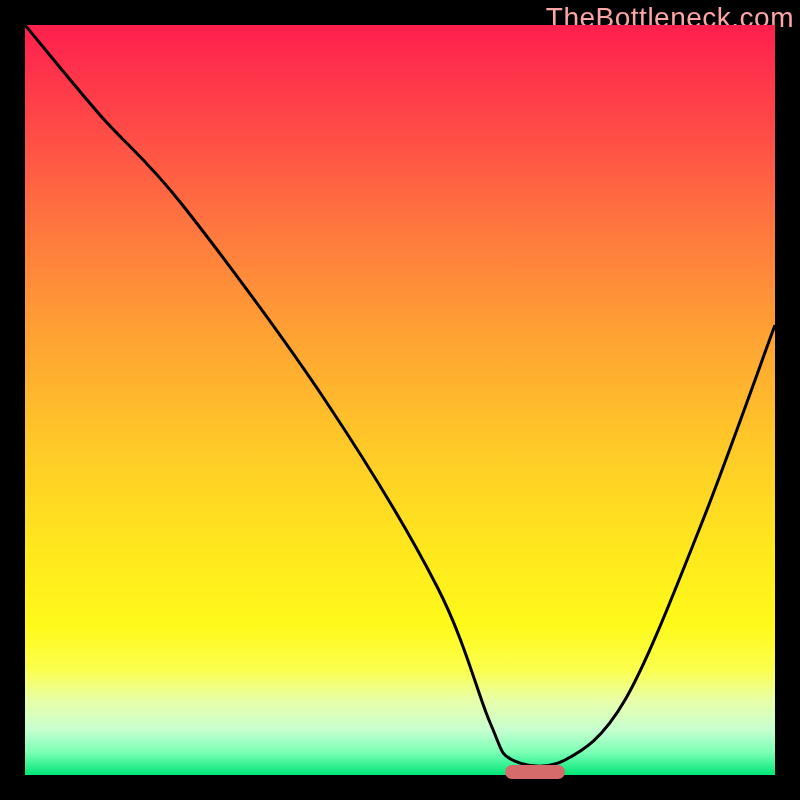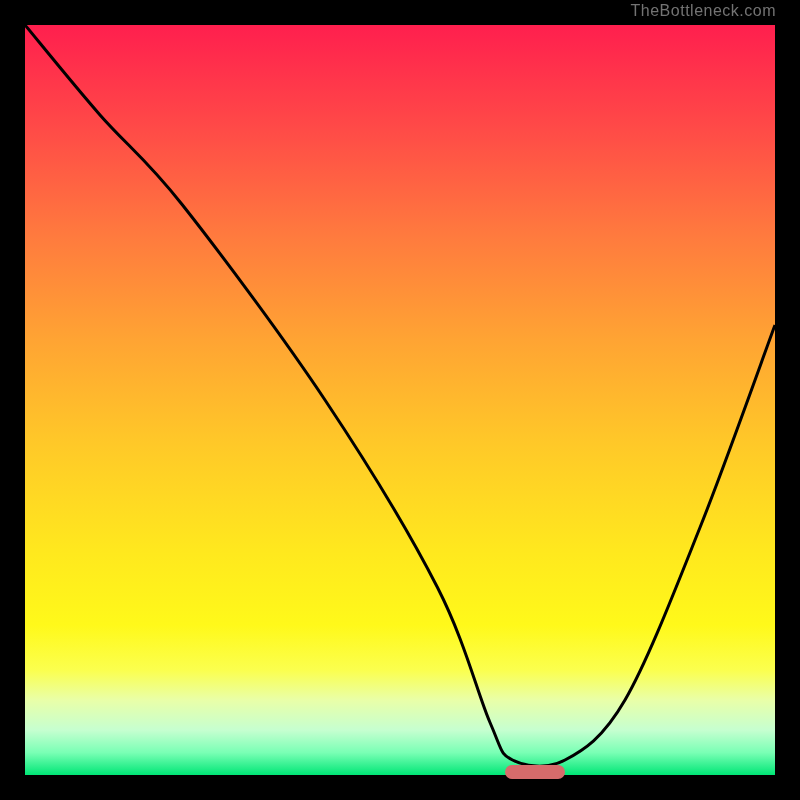--- a/index.html
+++ b/index.html
@@ -7,23 +7,23 @@
     padding: 0;
     background: #000;
     width: 800px;
     height: 800px;
     position: relative;
     font-family: Arial, Helvetica, sans-serif;
   }
   .attribution {
     position: absolute;
     top: 2px;
-    right: 24px;
-    color: #737373;
-    font-size: 16px;
+    right: 6px;
+    color: #fca5a5;
+    font-size: 28px;
     letter-spacing: 0.5px;
   }
   .chart-frame {
     position: absolute;
     left: 25px;
     top: 25px;
     width: 750px;
     height: 750px;
     background: #000;
   }

